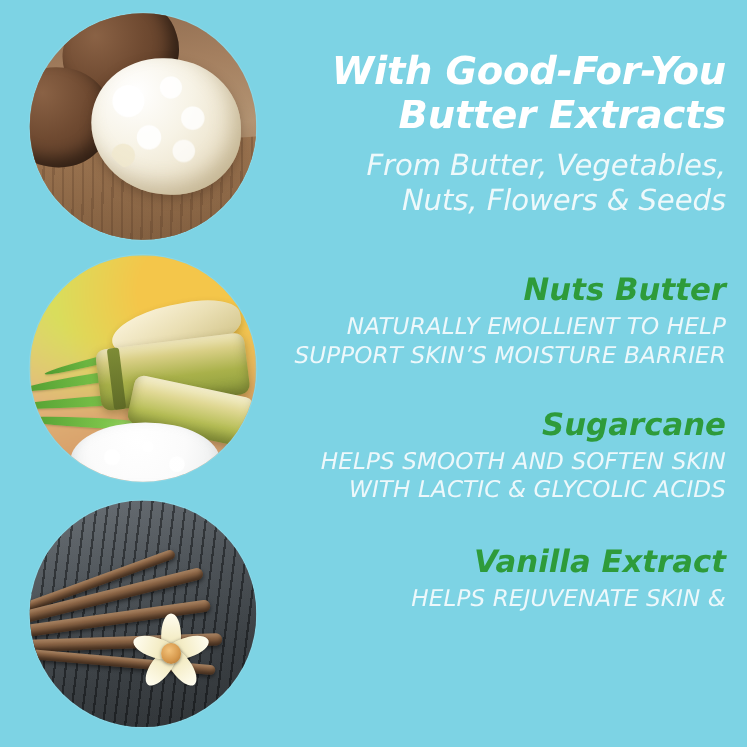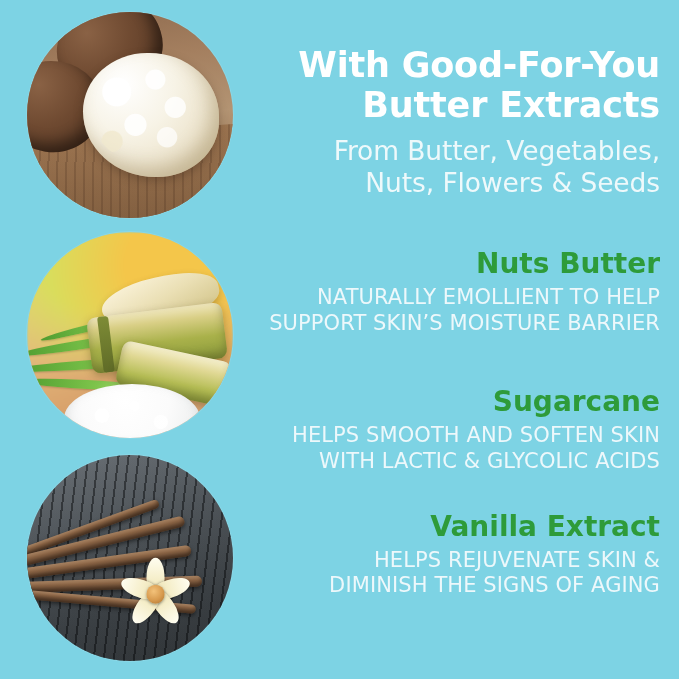--- a/index.html
+++ b/index.html
@@ -157,33 +157,34 @@
     margin-left:-10%;margin-top:-10%;border-radius:50%;
     background:radial-gradient(circle at 40% 35%,#f3c27a 0%,#d79a4e 55%,#a9702f 100%);
     box-shadow:0 1px 3px rgba(0,0,0,.4);
   }
 
   
   .text-col{
     position:relative;width:417px;flex:0 0 417px;height:679px;
     padding-right:19px;box-sizing:border-box;
     text-align:right;
+    font-style:italic;
   }
   .headline-block{padding-top:46px;}
   .headline{
     color:#ffffff;font-weight:bold;font-size:35px;line-height:1.13;
     letter-spacing:-.2px;margin:0;
   }
   .subhead{
     color:#eef9fb;font-weight:normal;font-size:26.5px;line-height:1.22;
     margin:10px 0 0 0;letter-spacing:-.1px;
   }
   .ingredient{margin-top:28px;}
   #ingredient-0{margin-top:48px;}
-  #ingredient-1{margin-top:50px;}
+  #ingredient-1{margin-top:34px;}
   #ingredient-2{margin-top:36px;}
   .ing-name{
     color:#2e9b3a;font-weight:bold;font-size:28px;line-height:1.15;margin:0;
   }
   .ing-desc{
     color:#edf8fb;font-size:21px;line-height:1.22;margin:5px 0 0 0;
     letter-spacing:.1px;
   }
 </style>
 </head>
@@ -264,18 +265,17 @@
       <div class="ing-desc">
         <div>HELPS SMOOTH AND SOFTEN SKIN</div>
         <div>WITH LACTIC &amp; GLYCOLIC ACIDS</div>
       </div>
     </div>
 
     <div class="ingredient" id="ingredient-2">
       <div class="ing-name">Vanilla Extract</div>
       <div class="ing-desc">
         <div>HELPS REJUVENATE SKIN &amp;</div>
-        <div>DIMINISH THE SIGNS OF AGING</div>
       </div>
     </div>
 
   </div>
 </div>
 
 </body></html>

